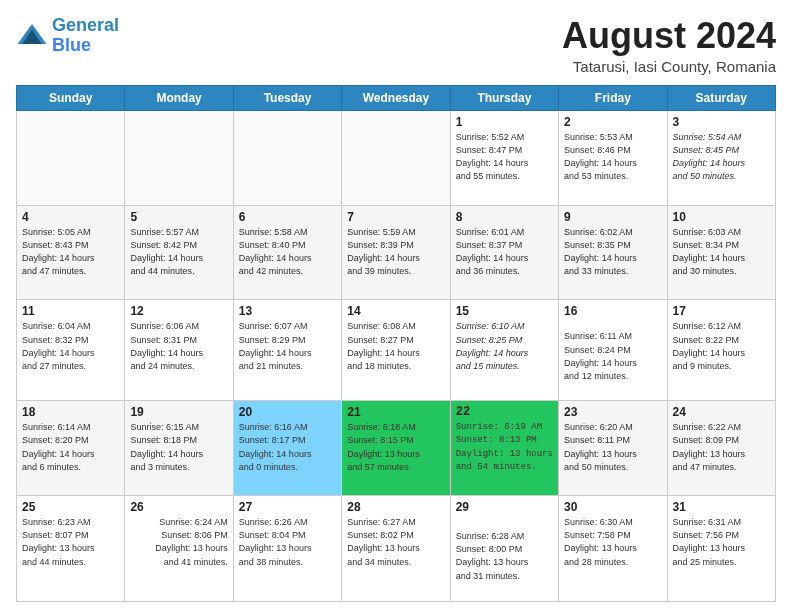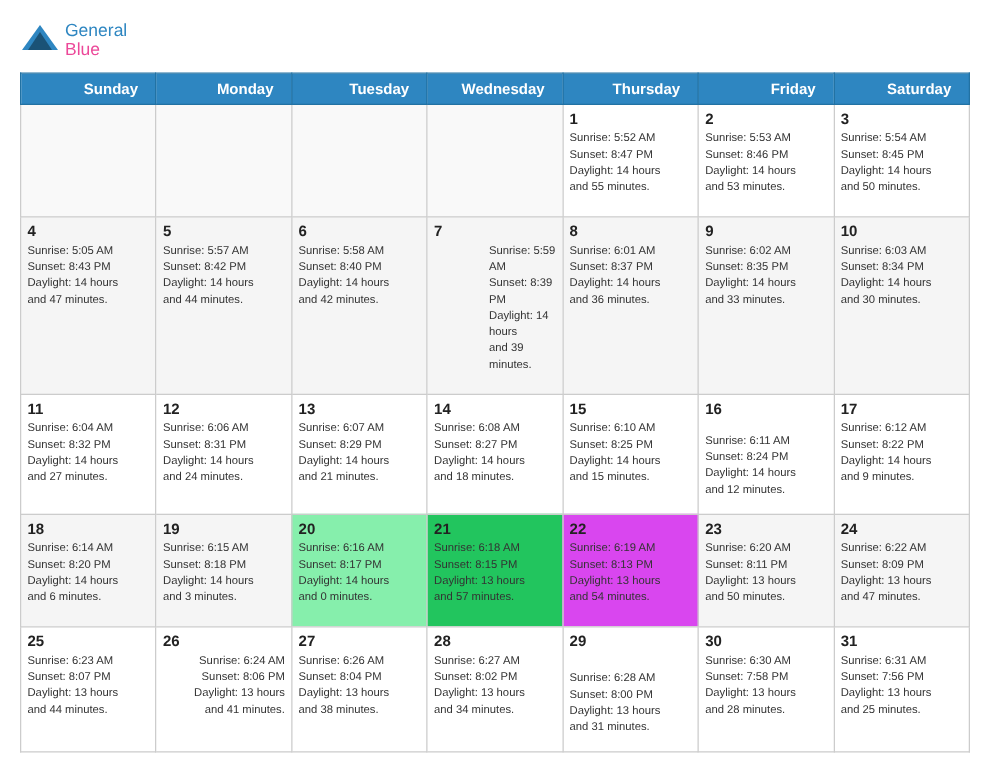--- a/index.html
+++ b/index.html
@@ -22,22 +22,22 @@
       justify-content: space-between;
       align-items: flex-start;
       margin-bottom: 10px;
     }
     .logo {
       display: flex;
       align-items: center;
       gap: 4px;
     }
     .logo-text {
-      font-size: 14px;
-      font-weight: normal;
+      font-size: 18px;
+      font-weight: bold;
       color: #1a1a2e;
       line-height: 1.1;
     }
     .logo-text span {
       color: #2e86c1;
     }
     .logo-icon {
       width: 32px;
       height: 32px;
     }
@@ -60,22 +60,22 @@
       border: 1px solid #ccc;
       border-collapse: collapse;
       width: 100%;
       table-layout: fixed;
     }
     .calendar th {
       background: #2e86c1;
       color: #fff;
       font-size: 12px;
       font-weight: bold;
-      padding: 5px 14px;
-      text-align: right;
+      padding: 5px 4px;
+      text-align: center;
       border: 1px solid #2272a3;
     }
     .calendar td {
       border: 1px solid #ccc;
       vertical-align: top;
       padding: 4px 5px;
       font-size: 9.5px;
       color: #333;
       height: 82px;
     }
@@ -100,22 +100,26 @@
 
 <div class="page">
   <div class="header">
     <div class="logo">
       <svg class="logo-icon" viewBox="0 0 40 40">
         <polygon points="20,5 38,30 2,30" fill="#2e86c1"></polygon>
         <polygon points="20,12 32,30 8,30" fill="#1a5276"></polygon>
       </svg>
       <div class="logo-text">
         <div><span>General</span></div>
-        <div><span style="color:#ec4899">Blue</span></div>
+        <div><span style="color:#3b82f6">Blue</span></div>
       </div>
+    </div>
+    <div class="title-block">
+      <div class="month-year">August 2024</div>
+      <div class="location">Tatarusi, Iasi County, Romania</div>
     </div>
   </div>
 
   <table class="calendar">
     <thead>
       <tr>
         <th>Sunday</th>
         <th>Monday</th>
         <th>Tuesday</th>
         <th>Wednesday</th>
@@ -139,21 +143,21 @@
           </td>
           <td>
             <span class="day-number">2</span>
             <div class="day-info" style="white-space: pre-line;">Sunrise: 5:53 AM
 Sunset: 8:46 PM
 Daylight: 14 hours
 and 53 minutes.</div>
           </td>
           <td>
             <span class="day-number">3</span>
-            <div class="day-info" style="white-space: pre-line;">Sunrise: 5:54 AM
+            <div class="day-info" style="white-space: pre-line; font-style: italic;">Sunrise: 5:54 AM
 Sunset: 8:45 PM
 Daylight: 14 hours
 and 50 minutes.</div>
           </td>
         </tr>
         <tr>
           <td style="background: rgb(245, 245, 245);">
             <span class="day-number">4</span>
             <div class="day-info" style="white-space: pre-line;">Sunrise: 5:05 AM
 Sunset: 8:43 PM
@@ -169,21 +173,21 @@
           </td>
           <td style="background: rgb(245, 245, 245);">
             <span class="day-number">6</span>
             <div class="day-info" style="white-space: pre-line;">Sunrise: 5:58 AM
 Sunset: 8:40 PM
 Daylight: 14 hours
 and 42 minutes.</div>
           </td>
           <td style="background: rgb(245, 245, 245);">
             <span class="day-number">7</span>
-            <div class="day-info" style="white-space: pre-line; margin-left: 44px;">Sunrise: 5:59 AM
+            <div class="day-info" style="white-space: pre-line;">Sunrise: 5:59 AM
 Sunset: 8:39 PM
 Daylight: 14 hours
 and 39 minutes.</div>
           </td>
           <td style="background: rgb(245, 245, 245);">
             <span class="day-number">8</span>
             <div class="day-info" style="white-space: pre-line;">Sunrise: 6:01 AM
 Sunset: 8:37 PM
 Daylight: 14 hours
 and 36 minutes.</div>
@@ -227,21 +231,21 @@
           </td>
           <td>
             <span class="day-number">14</span>
             <div class="day-info" style="white-space: pre-line;">Sunrise: 6:08 AM
 Sunset: 8:27 PM
 Daylight: 14 hours
 and 18 minutes.</div>
           </td>
           <td>
             <span class="day-number">15</span>
-            <div class="day-info" style="white-space: pre-line;">Sunrise: 6:10 AM
+            <div class="day-info" style="white-space: pre-line; font-style: italic;">Sunrise: 6:10 AM
 Sunset: 8:25 PM
 Daylight: 14 hours
 and 15 minutes.</div>
           </td>
           <td>
             <span class="day-number">16</span>
             <div class="day-info" style="white-space: pre-line; margin-top: 12px;">Sunrise: 6:11 AM
 Sunset: 8:24 PM
 Daylight: 14 hours
 and 12 minutes.</div>
@@ -262,35 +266,35 @@
 Daylight: 14 hours
 and 6 minutes.</div>
           </td>
           <td style="background: rgb(245, 245, 245);">
             <span class="day-number">19</span>
             <div class="day-info" style="white-space: pre-line;">Sunrise: 6:15 AM
 Sunset: 8:18 PM
 Daylight: 14 hours
 and 3 minutes.</div>
           </td>
-          <td style="background: #86efac;">
+          <td style="background: #7dd3fc;">
             <span class="day-number">20</span>
             <div class="day-info" style="white-space: pre-line;">Sunrise: 6:16 AM
 Sunset: 8:17 PM
 Daylight: 14 hours
 and 0 minutes.</div>
           </td>
           <td style="background: #22c55e;">
             <span class="day-number">21</span>
             <div class="day-info" style="white-space: pre-line;">Sunrise: 6:18 AM
 Sunset: 8:15 PM
 Daylight: 13 hours
 and 57 minutes.</div>
           </td>
-          <td style="background: #d946ef;">
+          <td style="background: #22c55e; font-family: Liberation Mono, monospace;">
             <span class="day-number">22</span>
             <div class="day-info" style="white-space: pre-line;">Sunrise: 6:19 AM
 Sunset: 8:13 PM
 Daylight: 13 hours
 and 54 minutes.</div>
           </td>
           <td style="background: rgb(245, 245, 245);">
             <span class="day-number">23</span>
             <div class="day-info" style="white-space: pre-line;">Sunrise: 6:20 AM
 Sunset: 8:11 PM

